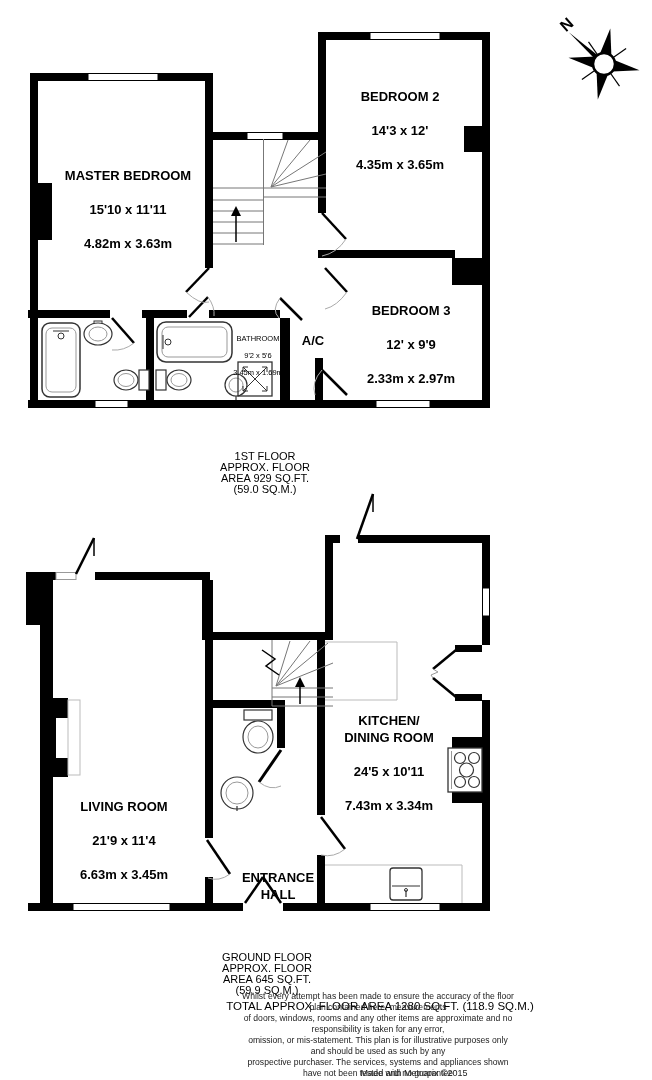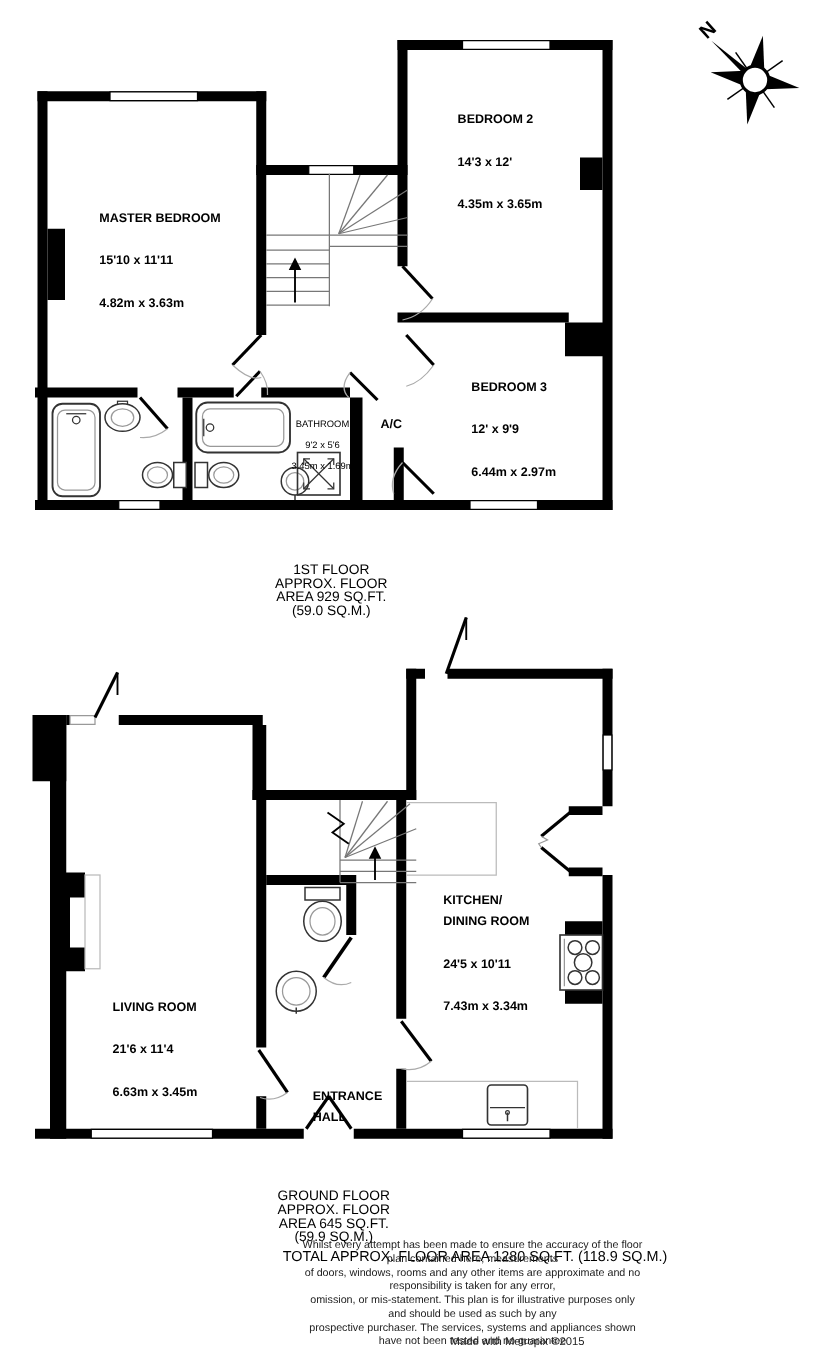--- a/index.html
+++ b/index.html
@@ -1,20 +1,20 @@
 <!DOCTYPE html>
 <html><head>
 <meta charset="utf-8">
 <style>
   html,body{margin:0;padding:0;background:#fff;}
   #page{position:relative;width:652px;height:1080px;background:#fff;overflow:hidden;
         font-family:"Liberation Sans",sans-serif;color:#000;}
   #plan-svg{position:absolute;left:0;top:0;}
-  .room-label{position:absolute;transform:translate(-50%,-50%);text-align:left;
-      font-weight:bold;font-size:10px;line-height:17px;white-space:pre-line;}
+  .room-label{position:absolute;transform:translate(-50%,-50%);text-align:center;
+      font-weight:bold;font-size:13px;line-height:17px;white-space:pre-line;}
   .small-label{position:absolute;transform:translate(-50%,-50%);text-align:center;
       font-weight:normal;font-size:7.5px;line-height:8.5px;white-space:pre-line;}
   .caption{position:absolute;transform:translate(-50%,-50%);text-align:center;
       font-size:11px;line-height:11px;white-space:pre-line;}
   .total-line{position:absolute;transform:translate(-50%,-50%);
       font-size:11.5px;white-space:nowrap;}
   .disclaimer{position:absolute;transform:translate(-50%,-50%);text-align:center;
       font-size:8.6px;line-height:11px;white-space:pre-line;color:#222;}
   .credit{position:absolute;transform:translate(-50%,-50%);text-align:center;
       font-size:9px;color:#222;white-space:nowrap;}
@@ -283,39 +283,39 @@
 
 <div class="room-label" style="left:400px;top:130px;">
   <div>BEDROOM 2</div>
   <div>14'3 x 12'</div>
   <div>4.35m x 3.65m</div>
 </div>
 
 <div class="room-label" style="left:411px;top:344px;">
   <div>BEDROOM 3</div>
   <div>12' x 9'9</div>
-  <div>6.44m x 2.97m</div>
+  <div>2.33m x 2.97m</div>
 </div>
 
 <div class="small-label" style="left:258px;top:356px;">
   <div>BATHROOM</div>
   <div>9'2 x 5'6</div>
   <div>3.45m x 1.69m</div>
 </div>
 
 <div class="room-label" style="left:303px;top:340px;margin-left:10px;">A/C</div>
 
 <div class="caption" style="left:265px;top:473px;">1ST FLOOR
 APPROX. FLOOR
 AREA 929 SQ.FT.
 (59.0 SQ.M.)</div>
 
 <div class="room-label" style="left:124px;top:840px;">
   <div>LIVING ROOM</div>
-  <div>21'6 x 11'4</div>
+  <div>21'9 x 11'4</div>
   <div>6.63m x 3.45m</div>
 </div>
 
 <div class="room-label" style="left:278px;top:842px;margin-top:44px;">ENTRANCE
 HALL</div>
 
 <div class="room-label" style="left:389px;top:763px;">
   <div>KITCHEN/
 DINING ROOM</div>
   <div>24'5 x 10'11</div>

